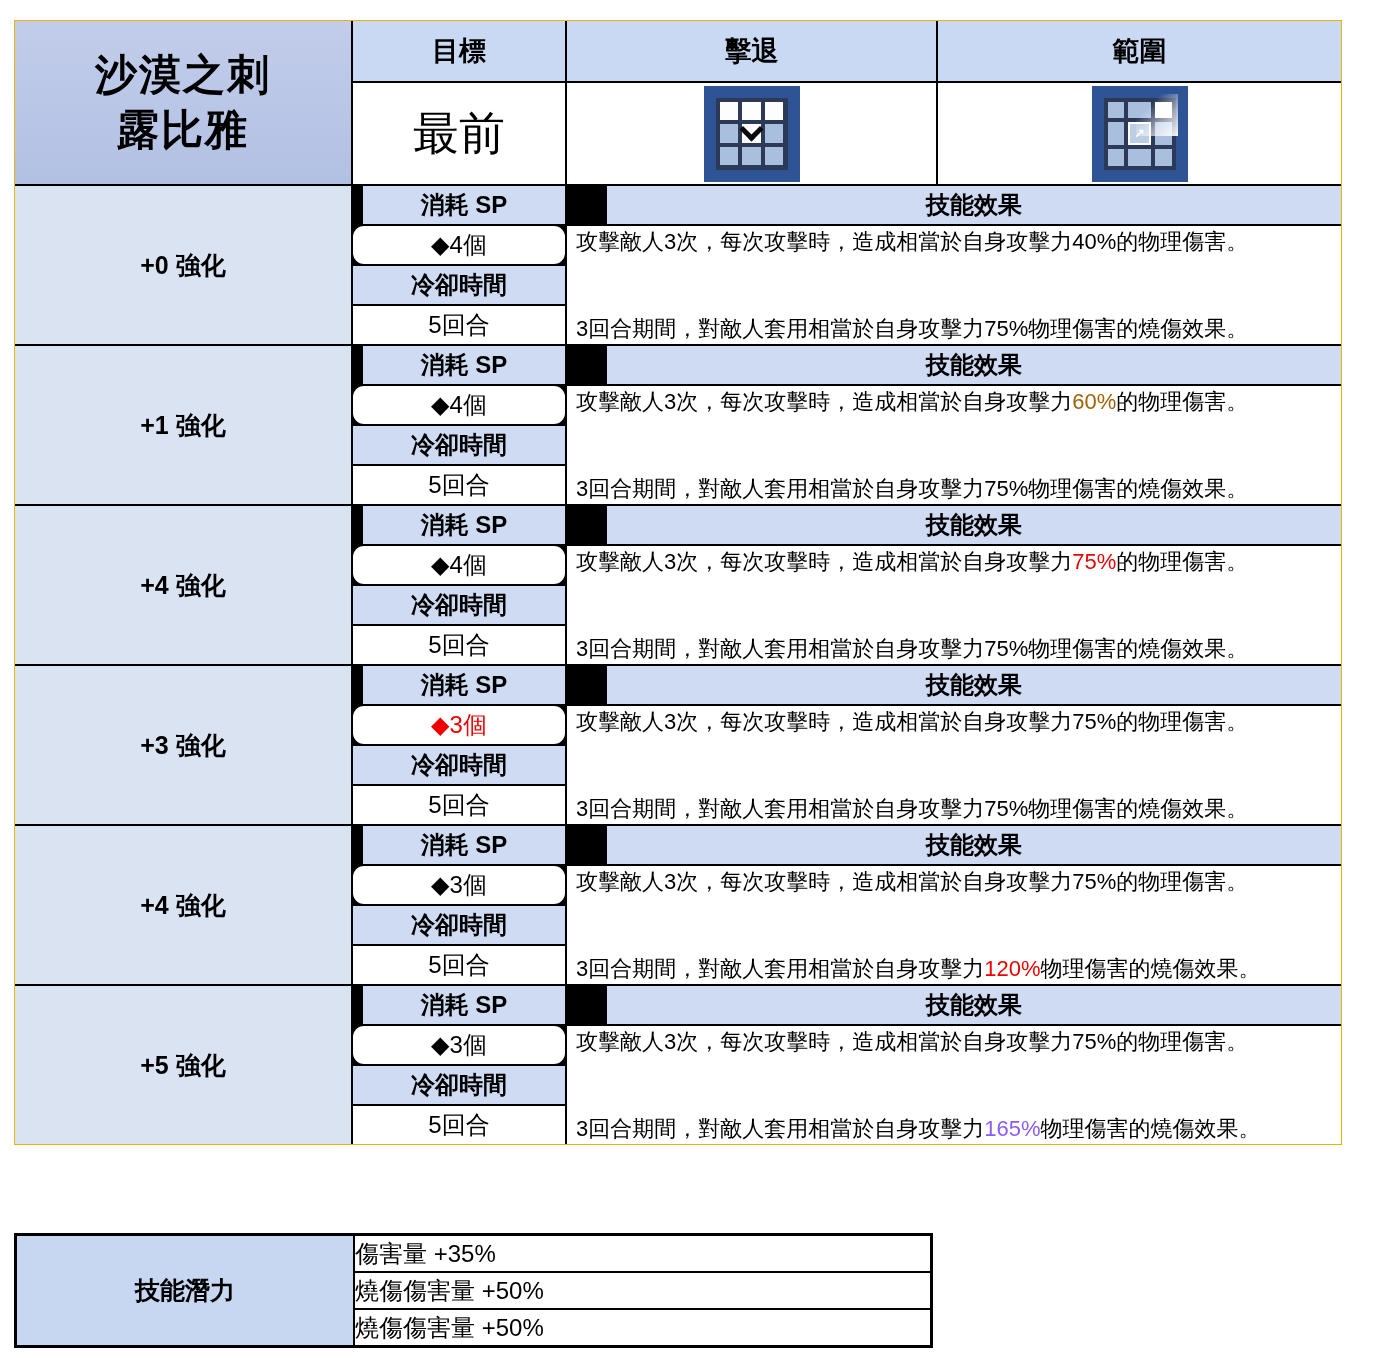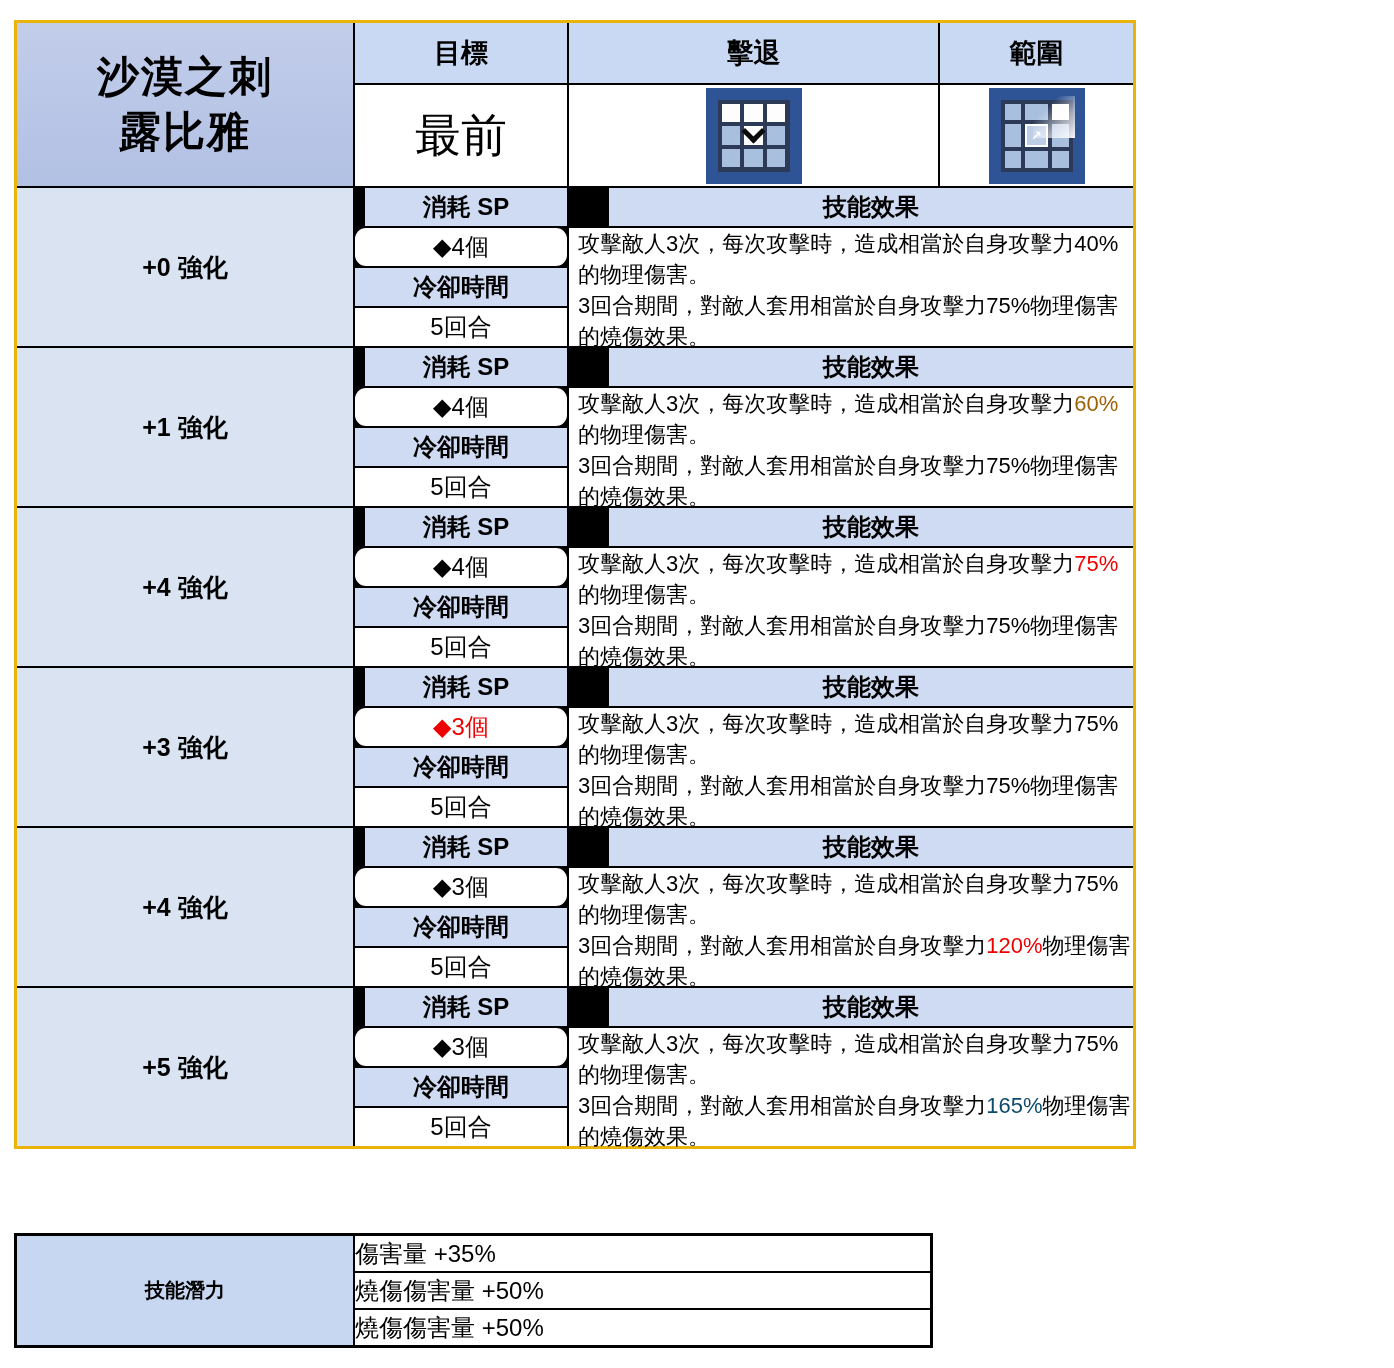--- a/index.html
+++ b/index.html
@@ -3,22 +3,22 @@
 <meta charset="utf-8">
 <style>
   html,body { margin:0; padding:0; }
   body {
     width:1394px; height:1368px; background:#ffffff; overflow:hidden;
     font-family:"Liberation Sans","DejaVu Sans",sans-serif; color:#000;
     position:relative;
   }
   
   .main-table {
-    position:absolute; left:14px; top:20px; width:1122px;
-    border:3px solid #eab308; background:#000; box-sizing:border-box;
+    position:absolute; left:14px; top:20px; width:1328px;
+    border:1px solid #eab308; background:#000; box-sizing:border-box;
   }
   .header-grid {
     display:grid; grid-template-columns:336px 212px 369px 1fr;
     grid-template-rows:60px 101px; gap:2px; background:#000;
   }
   .cell { display:flex; align-items:center; justify-content:center; background:#fff; }
   .h-title { grid-row:1/3; grid-column:1; flex-direction:column;
     background:linear-gradient(180deg,#c2cdea 0%,#b2c0e3 100%);
     font-size:42px; font-weight:bold; line-height:1.3; letter-spacing:2px; }
   .hdr { background:#c9d8f3; font-size:27px; font-weight:bold; }
@@ -55,21 +55,21 @@
   .streak { position:absolute; right:10px; top:8px; width:42px; height:42px;
             background:linear-gradient(315deg, rgba(255,255,255,0.95) 0%,
                        rgba(255,255,255,0.55) 35%, rgba(255,255,255,0) 70%); }
   
   .potential-table {
     position:absolute; left:14px; top:1233px; width:919px;
     border:3px solid #000; background:#000; box-sizing:border-box;
     display:grid; grid-template-columns:336px 1fr; grid-template-rows:repeat(3,35px); gap:2px;
   }
   .p-label { grid-row:1/4; grid-column:1; background:#c7d6f1;
-             font-size:20px; font-weight:bold; display:flex; align-items:center; justify-content:center; }
+             font-size:25px; font-weight:bold; display:flex; align-items:center; justify-content:center; }
   .p-row { background:#fff; display:flex; align-items:center; padding-left:0; font-size:24px; }
 </style>
 </head>
 <body>
 
 <div class="main-table">
   <div class="header-grid">
     <div class="cell h-title">
       <div>沙漠之刺</div>
       <div>露比雅</div>
@@ -181,21 +181,21 @@
       <div class="cell val s-cd-v">5回合</div>
     </div>
 
     <div class="section">
       <div class="cell s-label">+5 強化</div>
       <div class="cell subhdr s-sp-h">消耗 SP</div>
       <div class="cell subhdr s-eff-h">技能效果</div>
       <div class="cell val s-sp-v" style="color: rgb(0, 0, 0);">◆3個</div>
       <div class="cell s-desc">
         <div><span>攻擊敵人3次，每次攻擊時，造成相當於自身攻擊力</span><span style="color: rgb(0, 0, 0);">75%</span><span>的物理傷害。</span></div>
-        <div><span>3回合期間，對敵人套用相當於自身攻擊力</span><span style="color: #0c4a6e;">165%</span><span>物理傷害的燒傷效果。</span></div>
+        <div><span>3回合期間，對敵人套用相當於自身攻擊力</span><span style="color: #8b5cf6;">165%</span><span>物理傷害的燒傷效果。</span></div>
       </div>
       <div class="cell subhdr s-cd-h">冷卻時間</div>
       <div class="cell val s-cd-v">5回合</div>
     </div>
   </div>
 </div>
 
 <div class="potential-table">
   <div class="p-label">技能潛力</div>
   <div class="p-row">傷害量 +35%</div>

